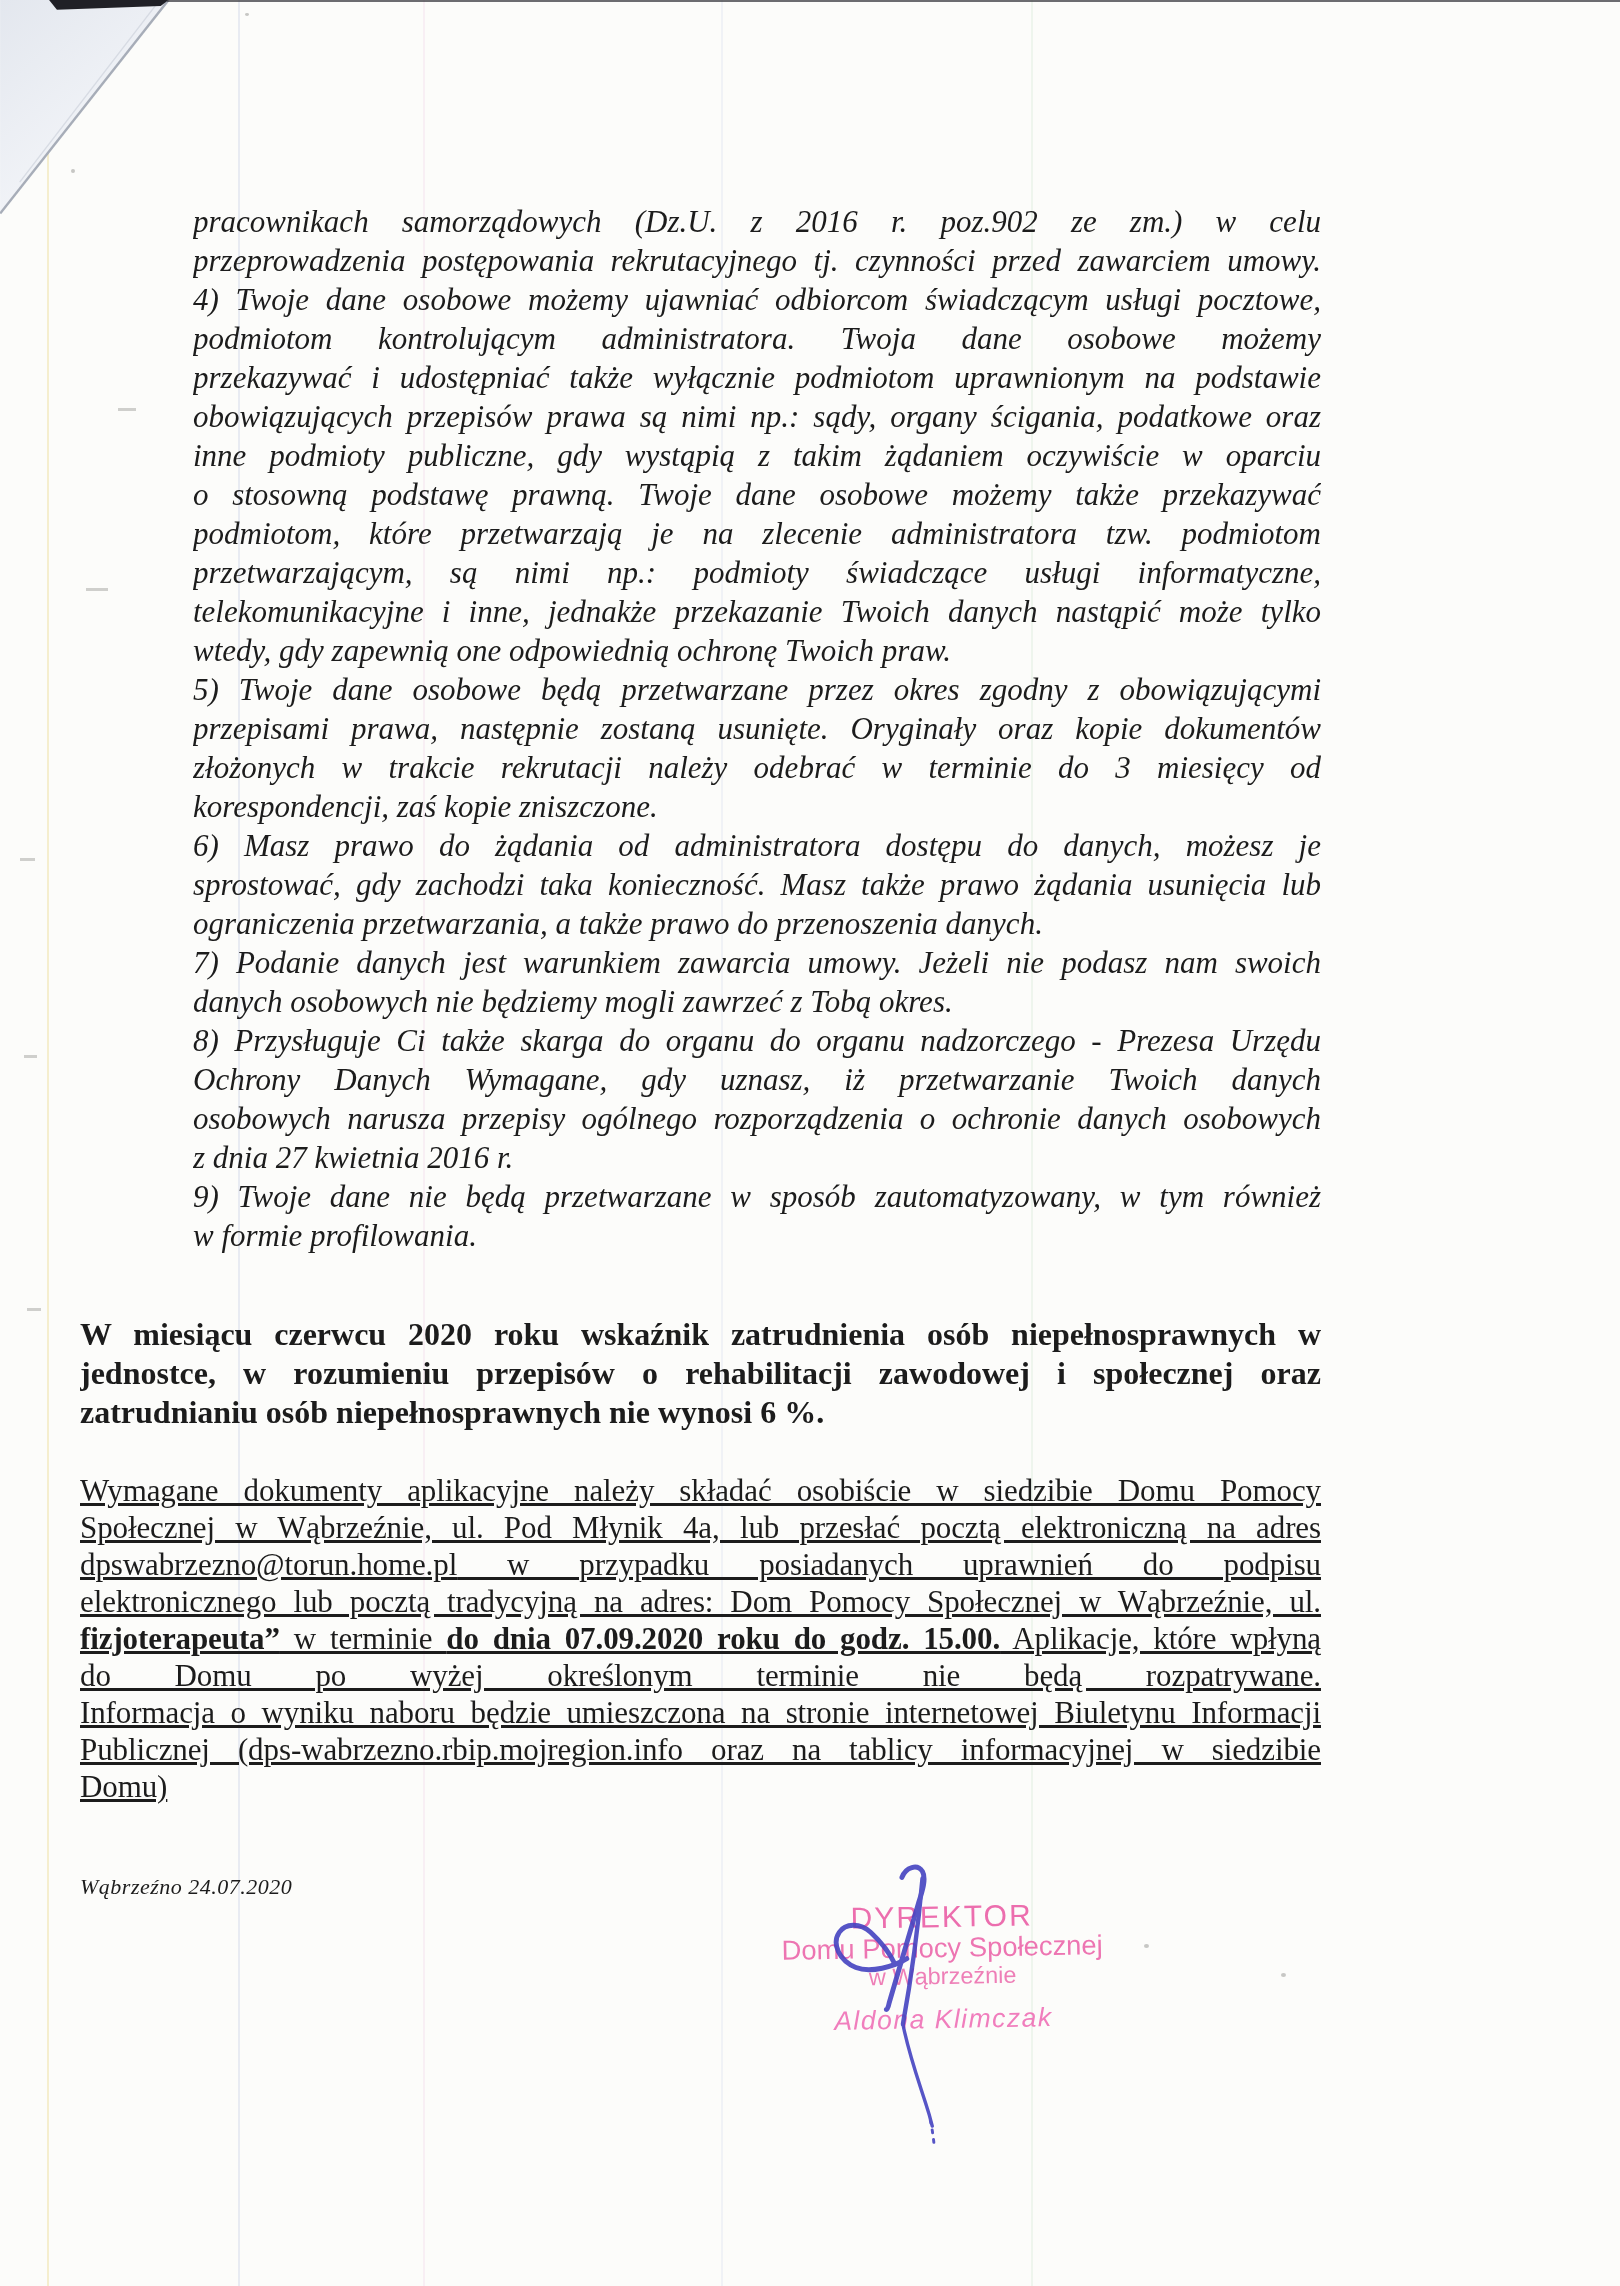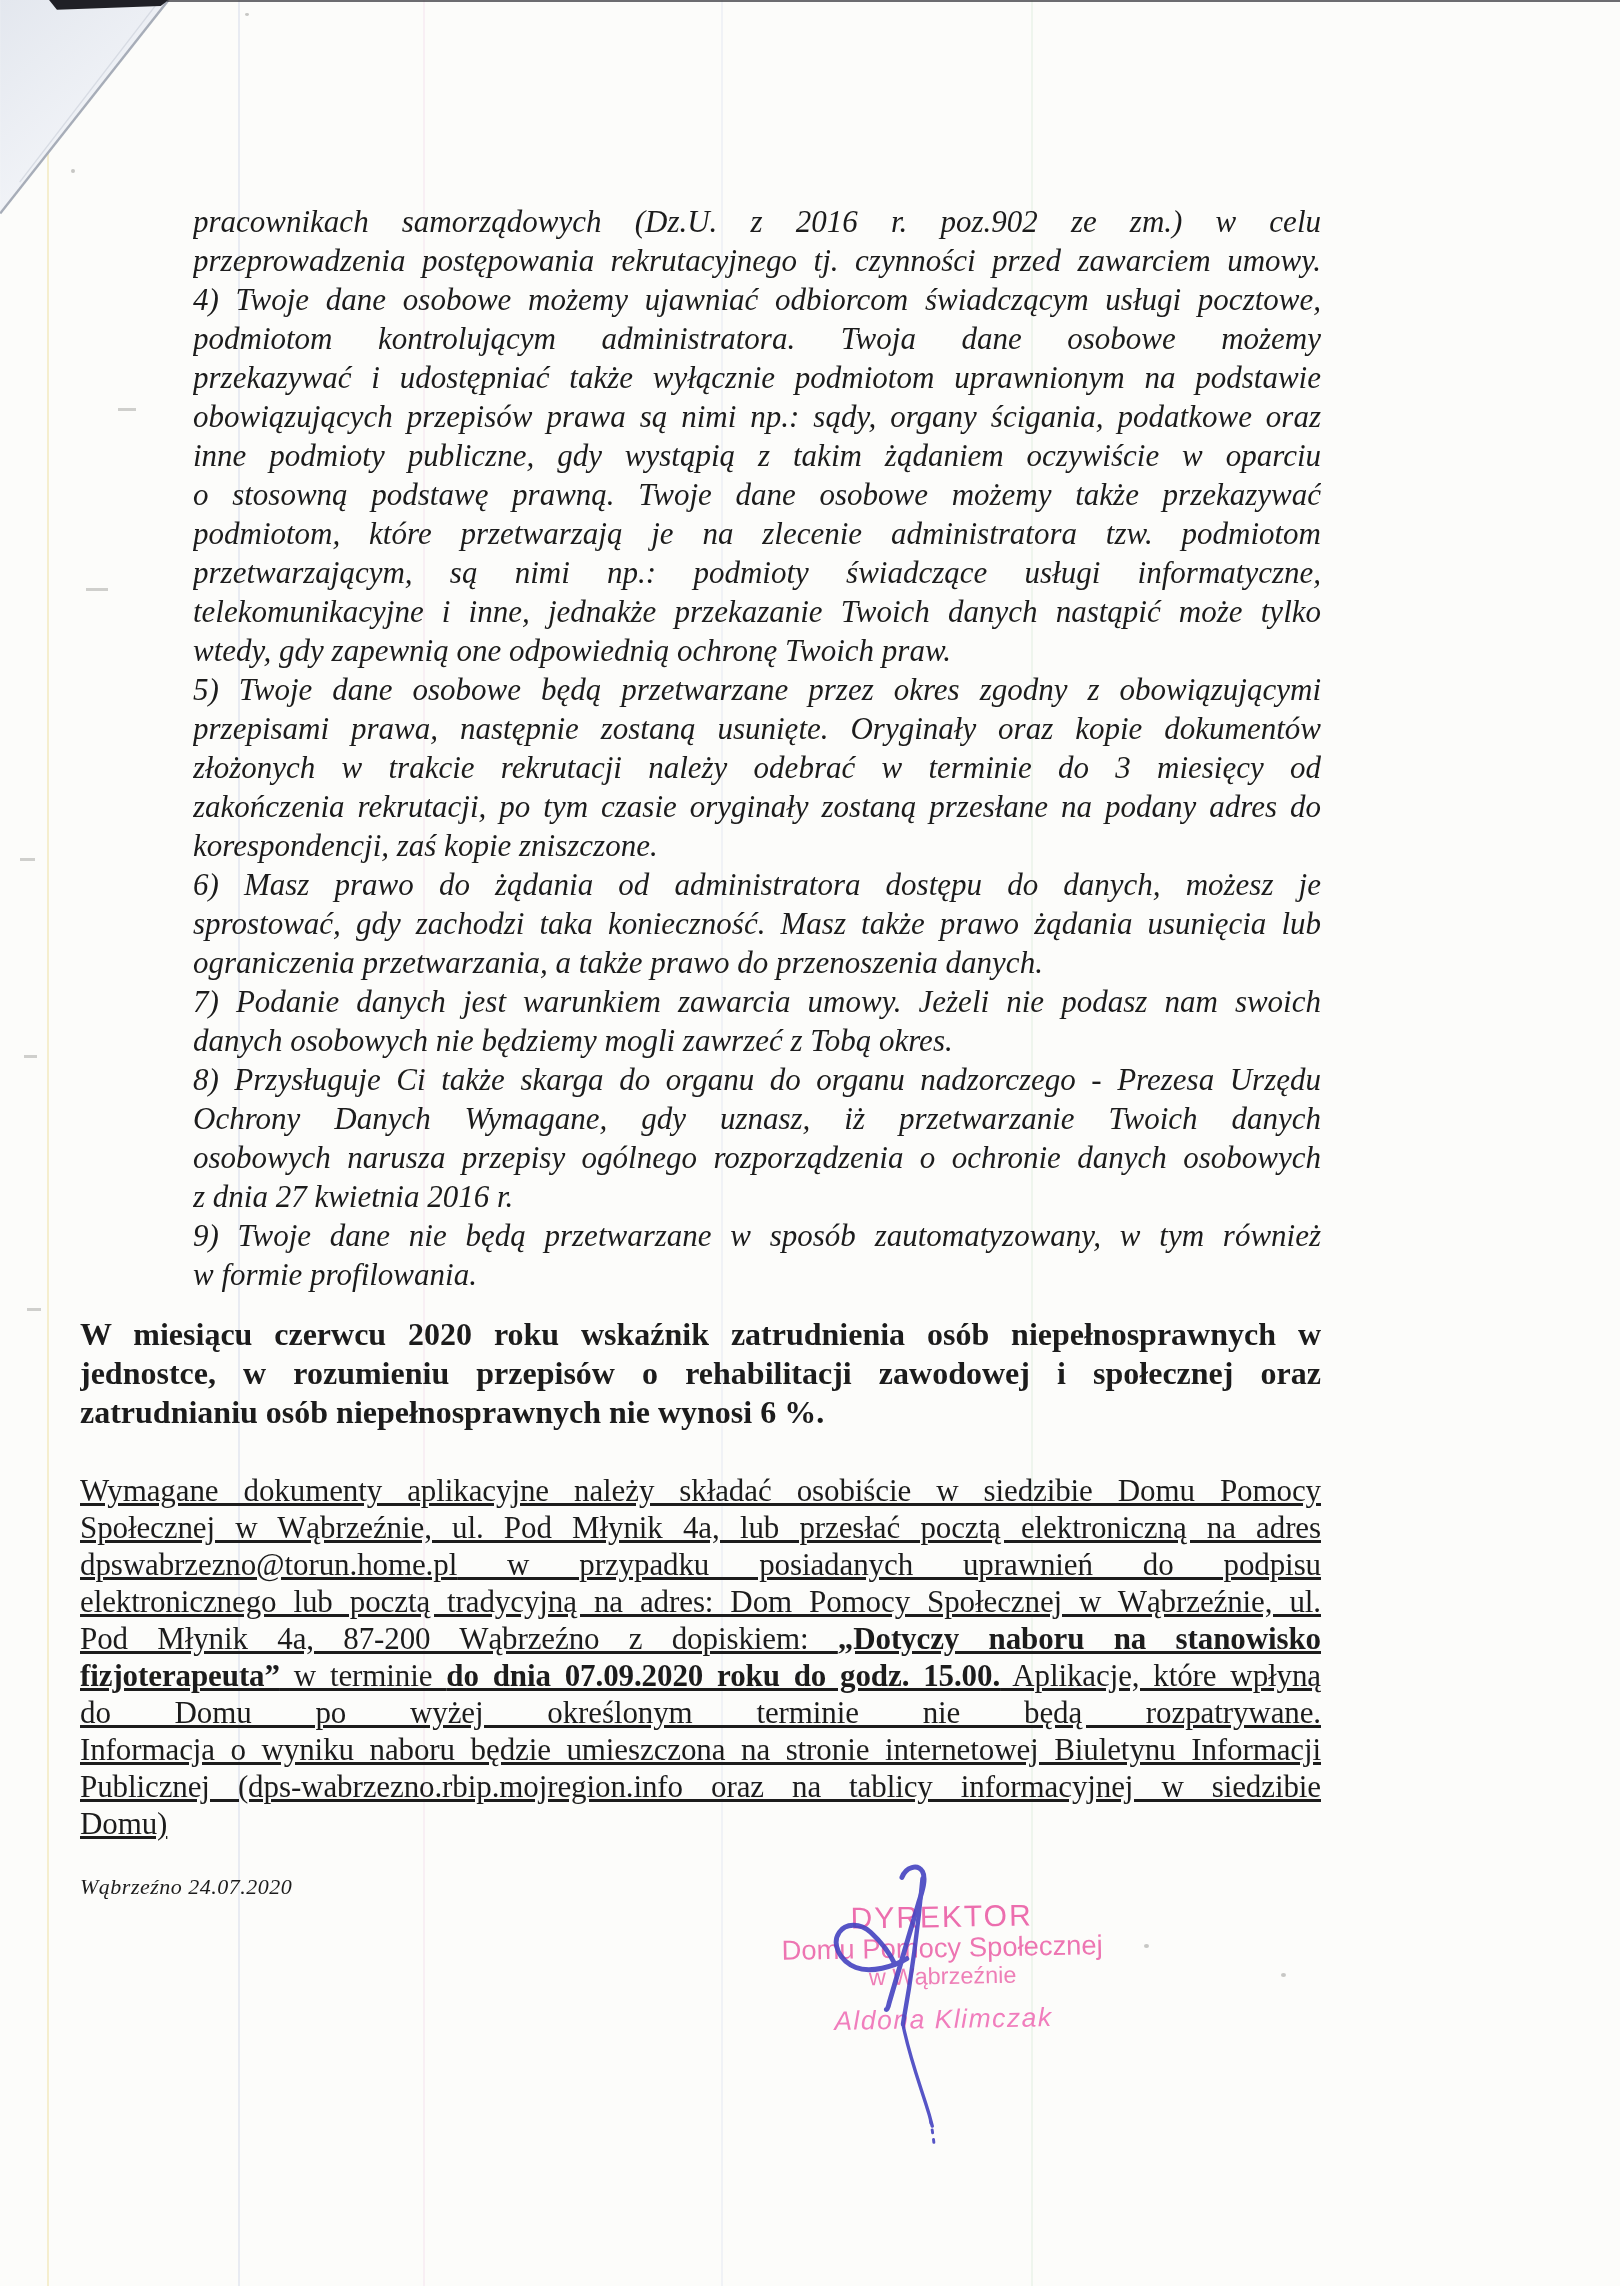--- a/index.html
+++ b/index.html
@@ -92,21 +92,20 @@
       <div class="line just">obowiązujących przepisów prawa są nimi np.: sądy, organy ścigania, podatkowe oraz</div>
       <div class="line just">inne podmioty publiczne, gdy wystąpią z takim żądaniem oczywiście w oparciu</div>
       <div class="line just">o stosowną podstawę prawną. Twoje dane osobowe możemy także przekazywać</div>
       <div class="line just">podmiotom, które przetwarzają je na zlecenie administratora tzw. podmiotom</div>
       <div class="line just">przetwarzającym, są nimi np.: podmioty świadczące usługi informatyczne,</div>
       <div class="line just">telekomunikacyjne i inne, jednakże przekazanie Twoich danych nastąpić może tylko</div>
       <div class="line">wtedy, gdy zapewnią one odpowiednią ochronę Twoich praw.</div>
       <div class="line just">5) Twoje dane osobowe będą przetwarzane przez okres zgodny z obowiązującymi</div>
       <div class="line just">przepisami prawa, następnie zostaną usunięte. Oryginały oraz kopie dokumentów</div>
       <div class="line just">złożonych w trakcie rekrutacji należy odebrać w terminie do 3 miesięcy od</div>
-      <div class="line just">zakończenia rekrutacji, po tym czasie oryginały zostaną przesłane na podany adres do</div>
       <div class="line">korespondencji, zaś kopie zniszczone.</div>
       <div class="line just">6) Masz prawo do żądania od administratora dostępu do danych, możesz je</div>
       <div class="line just">sprostować, gdy zachodzi taka konieczność. Masz także prawo żądania usunięcia lub</div>
       <div class="line">ograniczenia przetwarzania, a także prawo do przenoszenia danych.</div>
       <div class="line just">7) Podanie danych jest warunkiem zawarcia umowy. Jeżeli nie podasz nam swoich</div>
       <div class="line">danych osobowych nie będziemy mogli zawrzeć z Tobą okres.</div>
       <div class="line just">8) Przysługuje Ci także skarga do organu do organu nadzorczego - Prezesa Urzędu</div>
       <div class="line just">Ochrony Danych Wymagane, gdy uznasz, iż przetwarzanie Twoich danych</div>
       <div class="line just">osobowych narusza przepisy ogólnego rozporządzenia o ochronie danych osobowych</div>
       <div class="line">z dnia 27 kwietnia 2016 r.</div>
@@ -118,21 +117,20 @@
       <div class="line just">W miesiącu czerwcu 2020 roku wskaźnik zatrudnienia osób niepełnosprawnych w</div>
       <div class="line just">jednostce, w rozumieniu przepisów o rehabilitacji zawodowej i społecznej oraz</div>
       <div class="line">zatrudnianiu osób niepełnosprawnych nie wynosi 6 %.</div>
     </div>
 
   <div class="textblock appp">
       <div class="line just">Wymagane dokumenty aplikacyjne należy składać osobiście w siedzibie Domu Pomocy</div>
       <div class="line just">Społecznej w Wąbrzeźnie, ul. Pod Młynik 4a, lub przesłać pocztą elektroniczną na adres</div>
       <div class="line just"><span class="u">dpswabrzezno@torun.home.pl</span><span> w przypadku posiadanych uprawnień do podpisu</span></div>
       <div class="line just">elektronicznego lub pocztą tradycyjną na adres: Dom Pomocy Społecznej w Wąbrzeźnie, ul.</div>
-      <div class="line just"><span>Pod Młynik 4a, 87-200 Wąbrzeźno z dopiskiem: </span><span class="b">„Dotyczy naboru na stanowisko</span></div>
       <div class="line just"><span class="b">fizjoterapeuta”</span><span> w terminie </span><span class="b">do dnia 07.09.2020 roku do godz. 15.00.</span><span> Aplikacje, które wpłyną</span></div>
       <div class="line just">do Domu po wyżej określonym terminie nie będą rozpatrywane.</div>
       <div class="line just">Informacja o wyniku naboru będzie umieszczona na stronie internetowej Biuletynu Informacji</div>
       <div class="line just">Publicznej (dps-wabrzezno.rbip.mojregion.info oraz na tablicy informacyjnej w siedzibie</div>
       <div class="line">Domu)</div>
     </div>
 
   <div class="dateline">Wąbrzeźno 24.07.2020</div>
 
   <div class="stamp">

